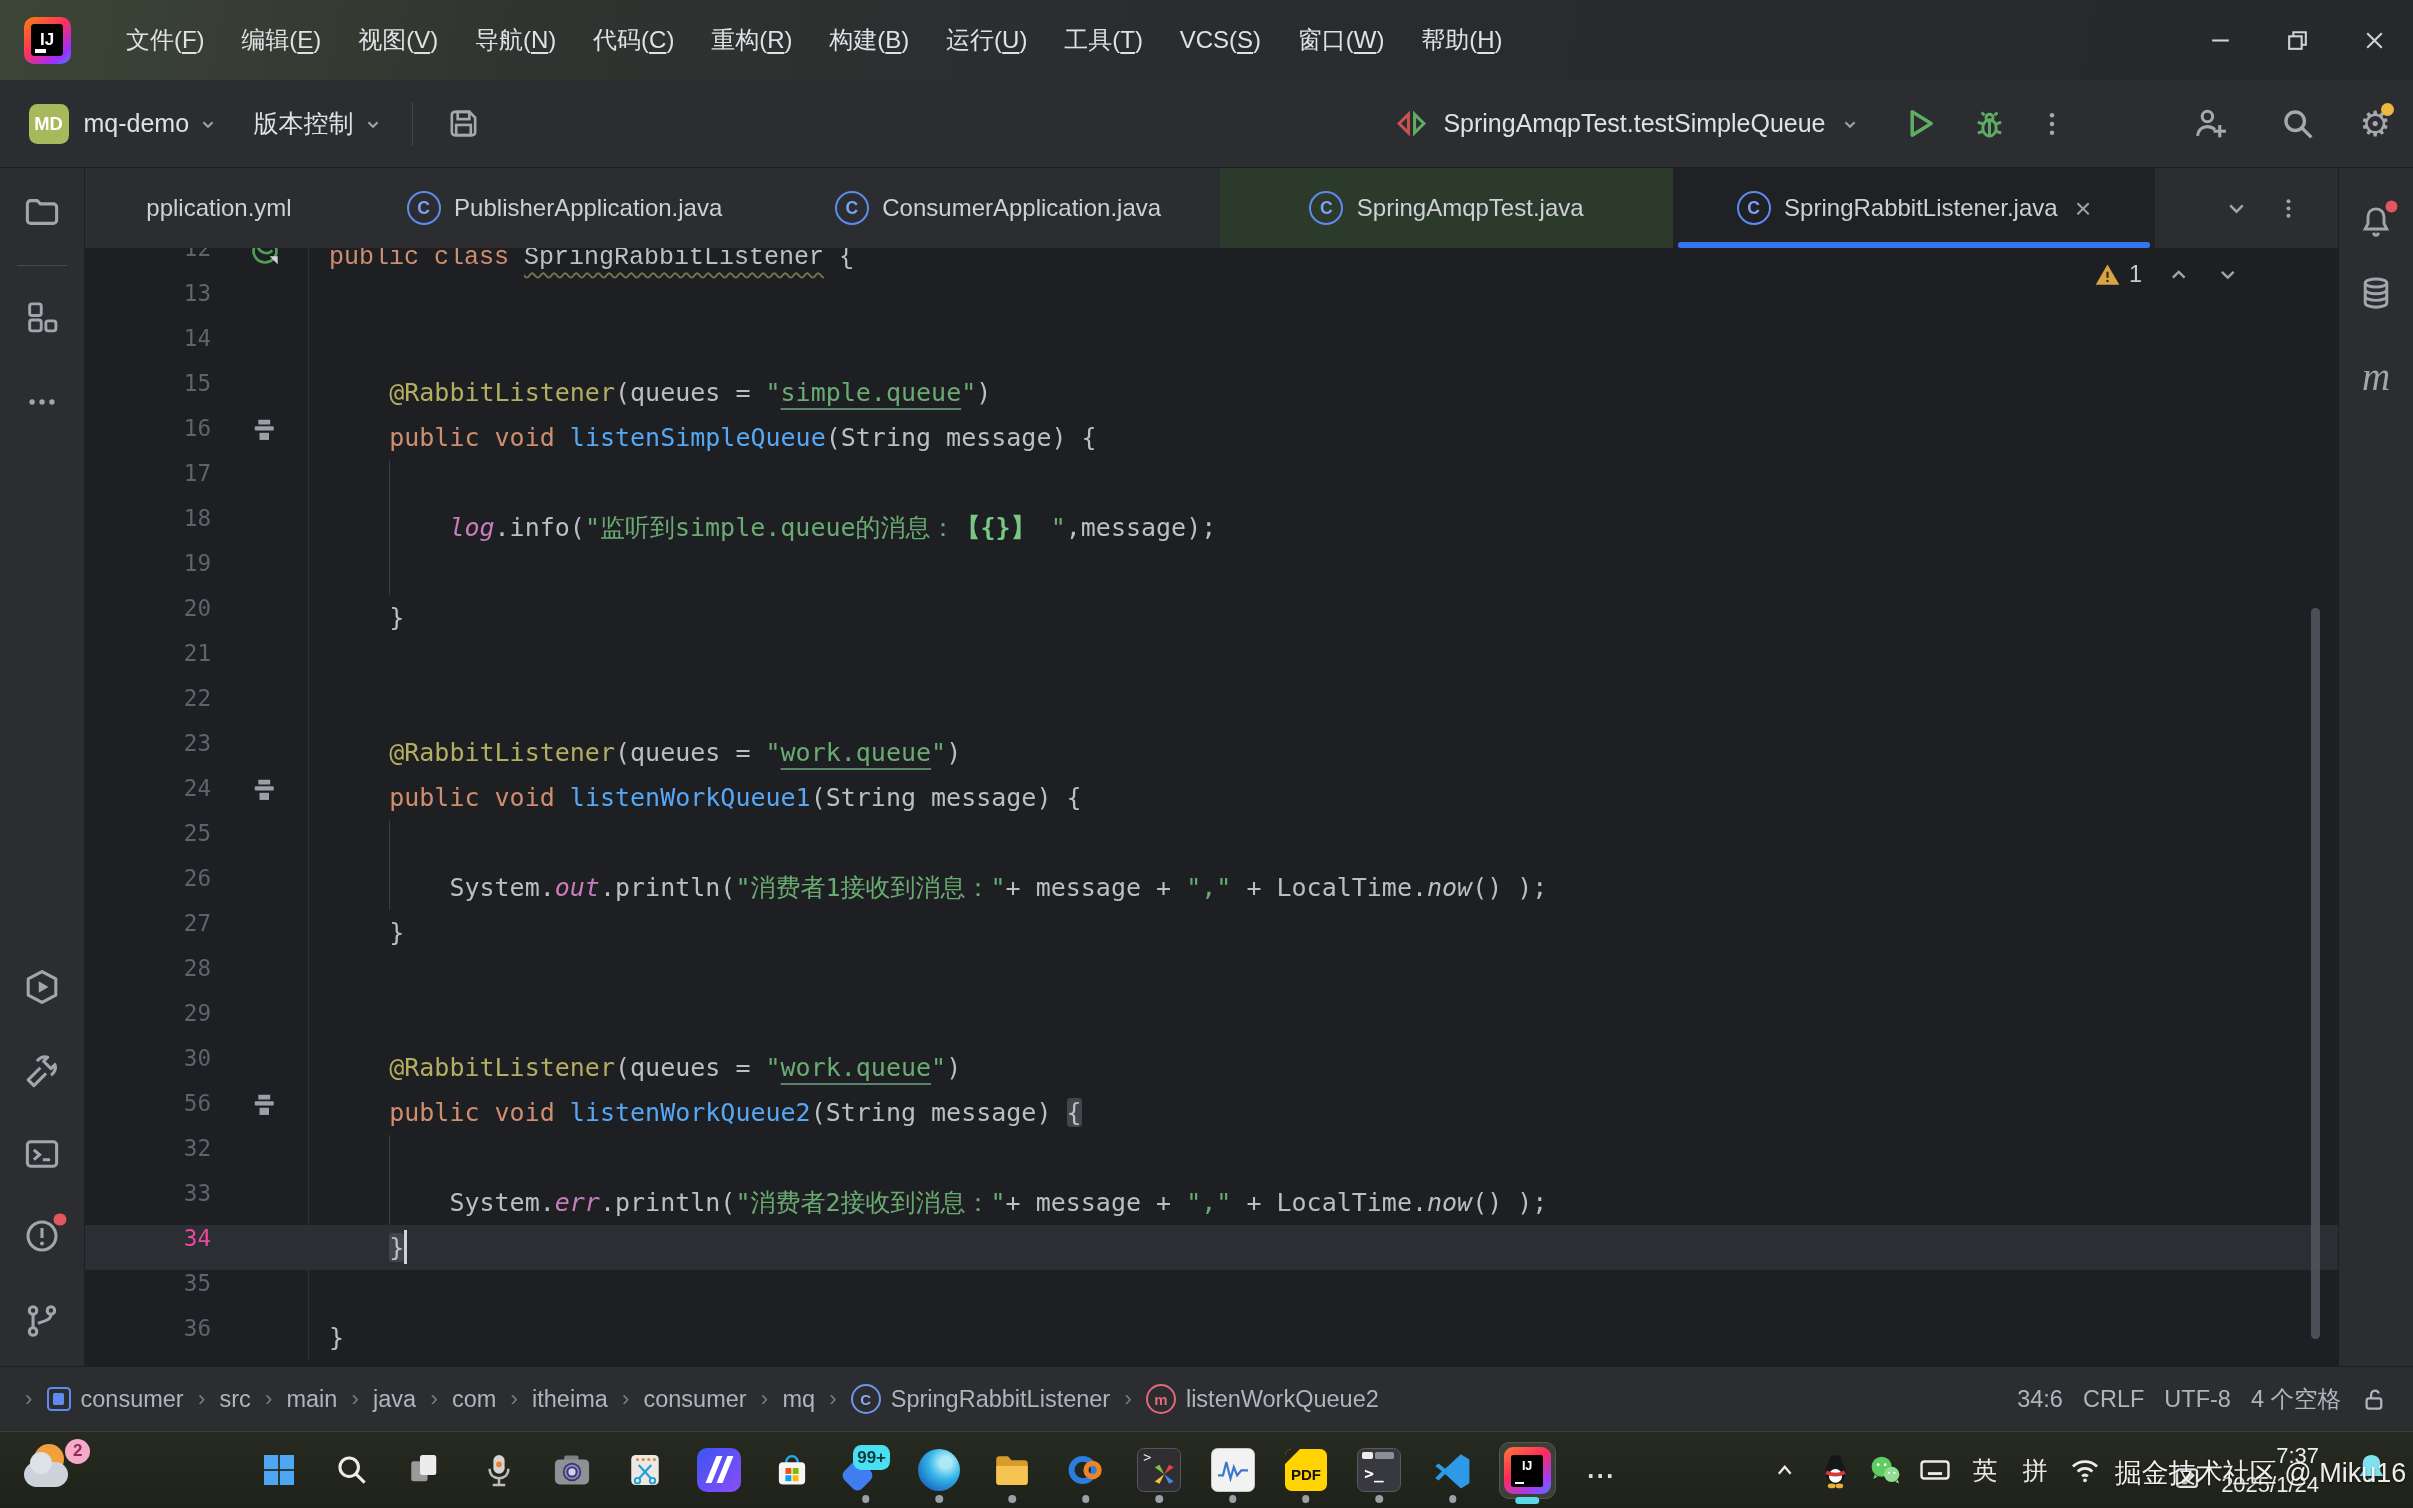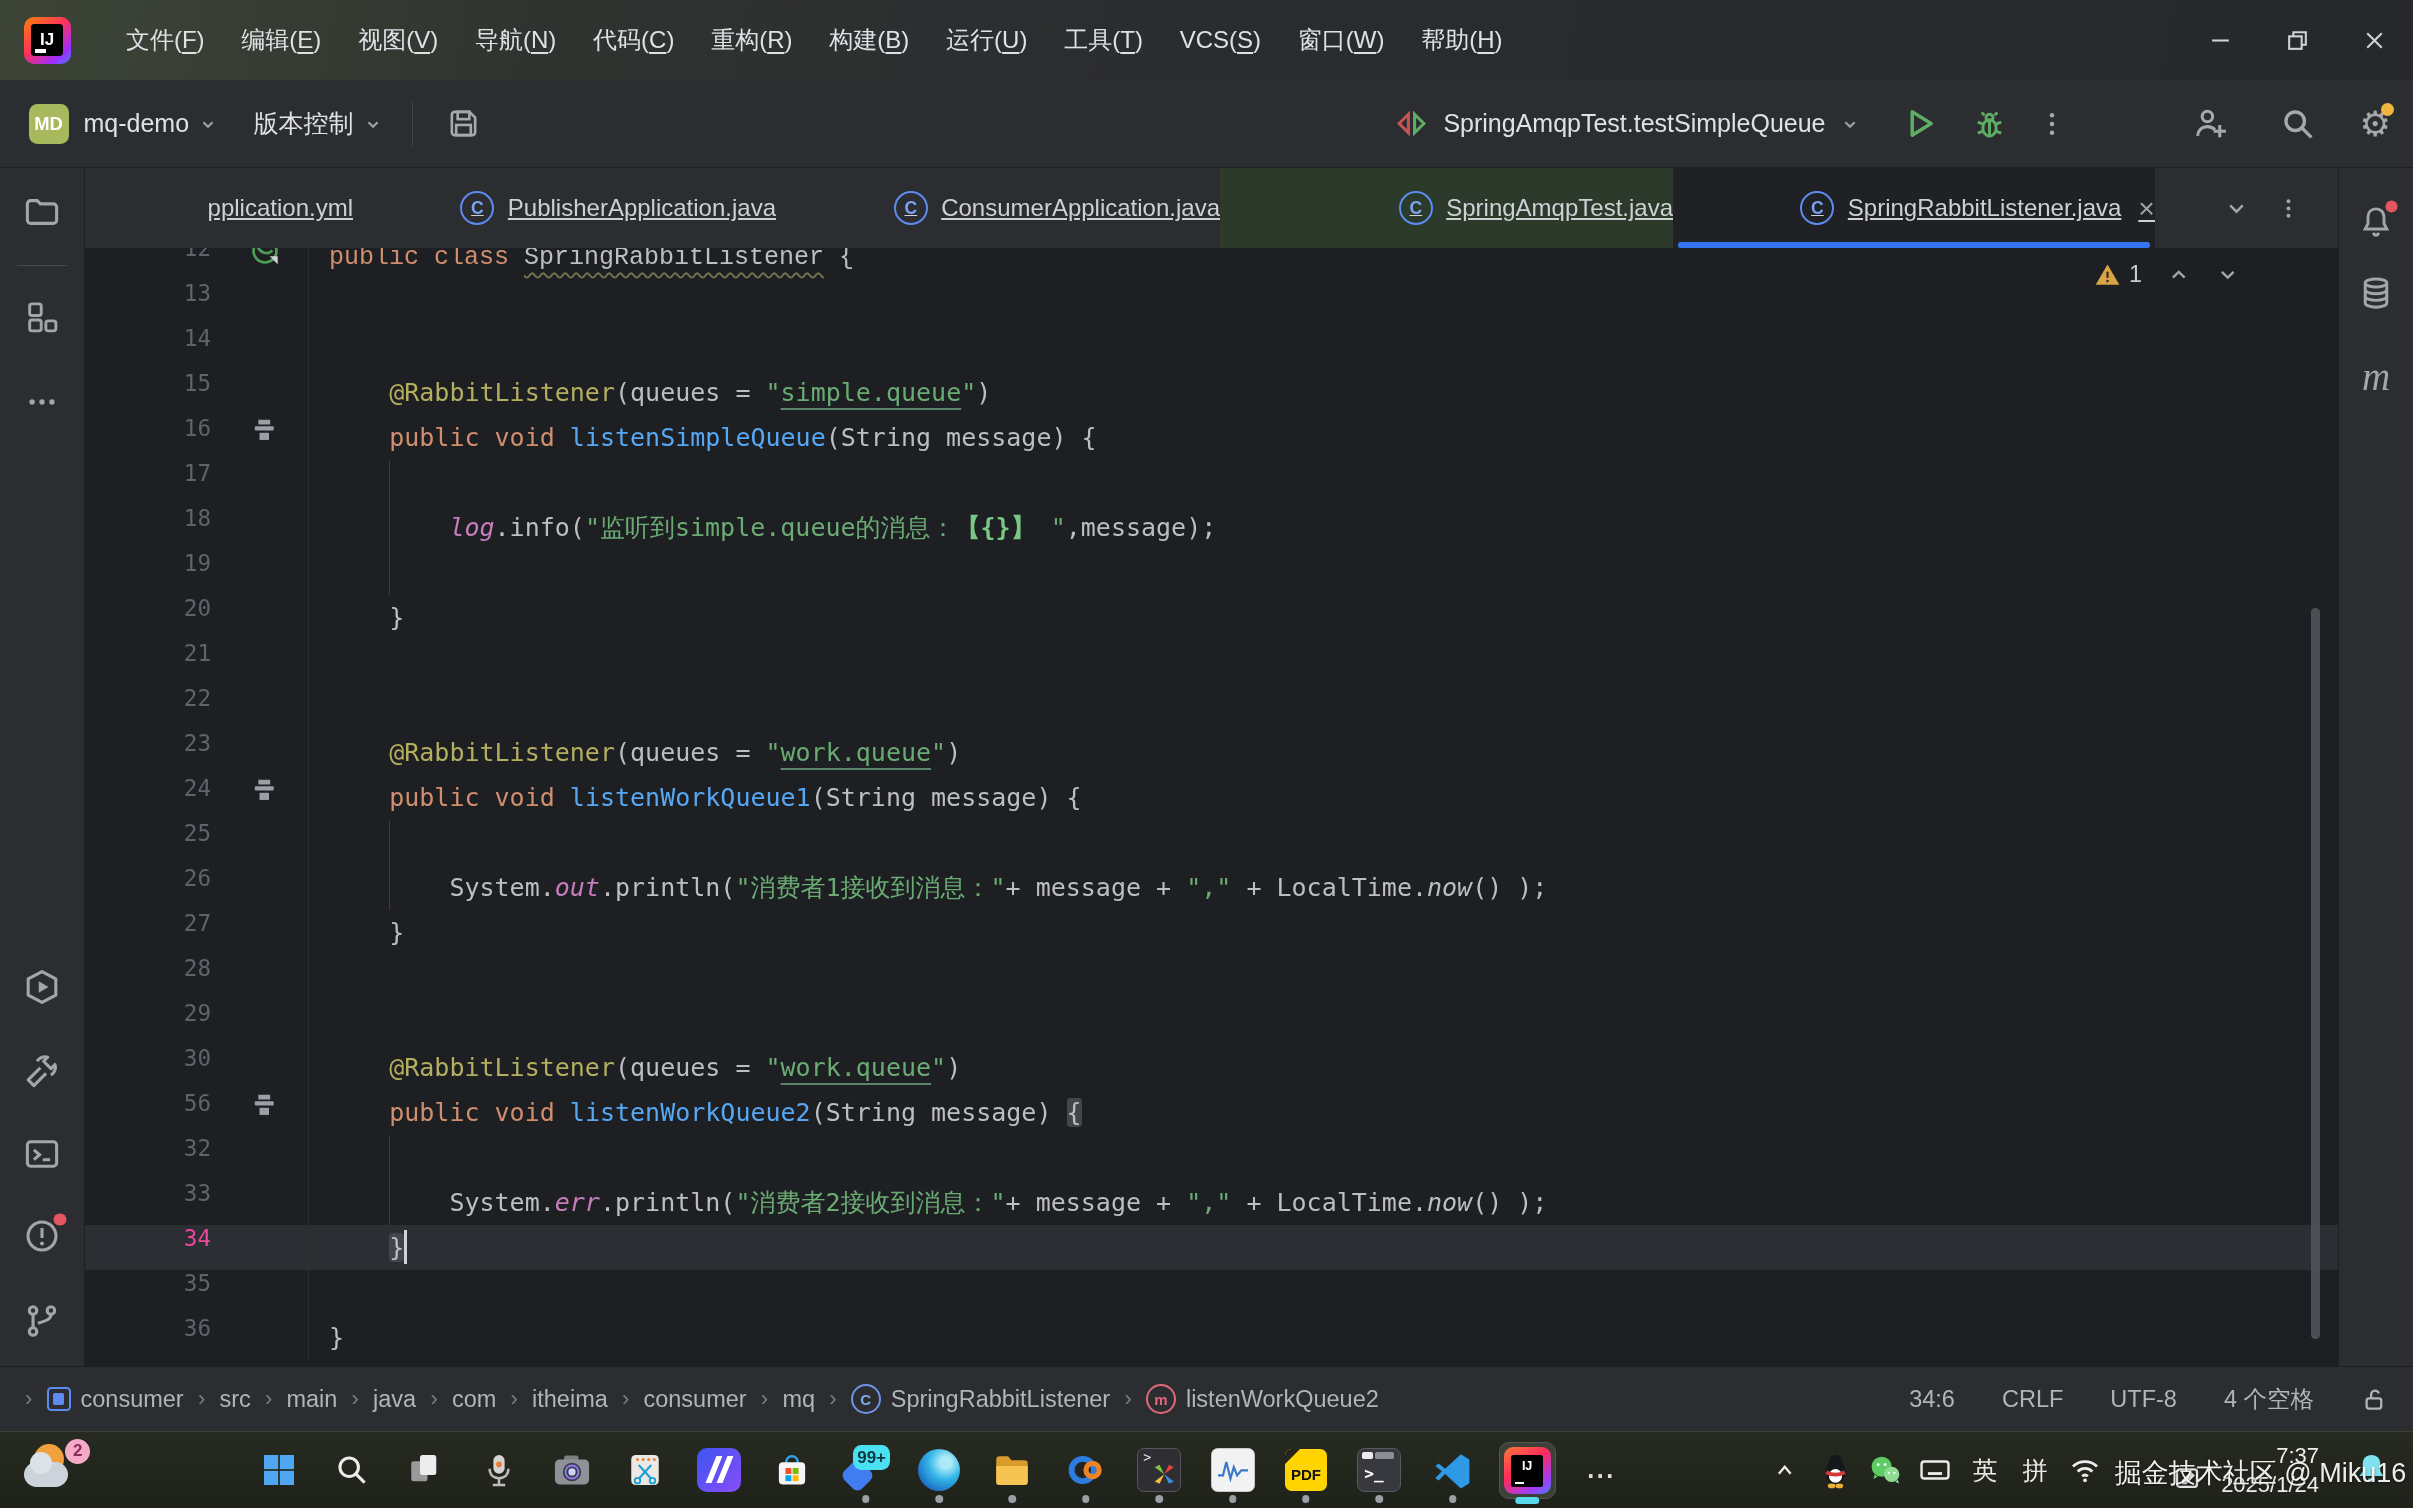--- a/index.html
+++ b/index.html
@@ -36,22 +36,22 @@
   .main{display:flex;height:1198px;}
   .stripe{width:84px;background:#2b2d30;position:relative;flex:none;}
   .stripe.left{border-right:0.8px solid #1e1f22;}
   .stripe.right{width:74px;border-left:0.8px solid #1e1f22;}
   .stripe .s-ico{position:absolute;left:50%;transform:translate(-50%,-50%);color:#a2a5ab;}
   .stripe .divider{position:absolute;left:17px;right:17px;height:0.8px;background:#46484d;}
   .red-dot{position:absolute;width:12.6px;height:12.6px;border-radius:50%;background:#e4565f;}
   .center{flex:1;display:flex;flex-direction:column;min-width:0;}
   
   .tabbar{height:80px;background:#2b2d30;display:flex;align-items:stretch;position:relative;flex:none;}
-  .tab{display:flex;align-items:center;justify-content:flex-end;font-size:24px;color:#ced0d6;
-    position:relative;white-space:nowrap;flex:none;text-decoration:underline;}
+  .tab{display:flex;align-items:center;justify-content:center;font-size:24px;color:#ced0d6;
+    position:relative;white-space:nowrap;flex:none;}
   .tab.running{background:#2c3a2c;}
   .tab.active{background:#1f2124;}
   .tab.active::after{content:"";position:absolute;left:5px;right:5px;bottom:0;height:5.9px;
     background:#3574f0;border-radius:2.5px;}
   .cls-icon{width:30px;height:30px;border-radius:50%;border:2.5px solid #5d8bf0;color:#7ba4f5;
     font-size:17.6px;font-weight:bold;display:flex;align-items:center;justify-content:center;margin-right:13.4px;flex:none;}
   .tab-close{margin-left:17px;color:#9da0a8;font-size:28.5px;line-height:1;}
   .tab-extra{position:absolute;top:0;bottom:0;display:flex;align-items:center;color:#a2a5ab;}
   
   .editor{position:relative;flex:1;background:#1e1f22;overflow:hidden;}
@@ -87,21 +87,21 @@
     align-items:center;padding:0 25px;font-size:23.5px;color:#b0b4bb;}
   .crumbs{display:flex;align-items:center;gap:14.2px;min-width:0;}
   .crumb{display:flex;align-items:center;gap:10px;white-space:nowrap;}
   .crumb-sep{color:#7a7e85;font-size:22px;}
   .bc-cls{width:26px;height:26px;border-radius:50%;border:2.1px solid #6d96e8;color:#86a8ef;
     font-size:15px;font-weight:bold;display:flex;align-items:center;justify-content:center;}
   .bc-mth{width:26px;height:26px;border-radius:50%;border:2.1px solid #e0697a;color:#e0697a;
     font-size:15px;font-weight:bold;display:flex;align-items:center;justify-content:center;}
   .bc-mod{width:20px;height:20px;border-radius:4.2px;border:2.1px solid #5f8af0;position:relative;}
   .bc-mod::after{content:"";position:absolute;inset:4.2px;background:#5f8af0;border-radius:1.7px;}
-  .status-right{margin-left:auto;display:flex;align-items:center;gap:47px;}
+  .status-right{margin-left:auto;display:flex;align-items:center;gap:20px;}
   
   .taskbar{position:relative;height:79px;background:linear-gradient(#262a20,#1f221a);
     border-top:0.8px solid #3b3e33;}
   .weather{position:absolute;left:22px;top:8.4px;width:70px;height:60px;}
   .w-sun{position:absolute;left:11.7px;top:3.4px;width:30px;height:30px;border-radius:50%;background:#f0a03c;}
   .w-cloud{position:absolute;left:1.7px;top:22px;width:44px;height:25px;border-radius:13.4px;background:#cdd3da;}
   .w-cloud::before{content:"";position:absolute;left:6.7px;top:-10px;width:22px;height:22px;border-radius:50%;background:#dde2e8;}
   .w-badge{position:absolute;right:1.7px;top:-1.7px;width:25px;height:25px;border-radius:50%;background:#f6a9c9;
     color:#8c2c55;font-size:17px;font-weight:bold;display:flex;align-items:center;justify-content:center;}
   .tb-center{position:absolute;left:251px;top:10px;display:flex;gap:18.4px;}

